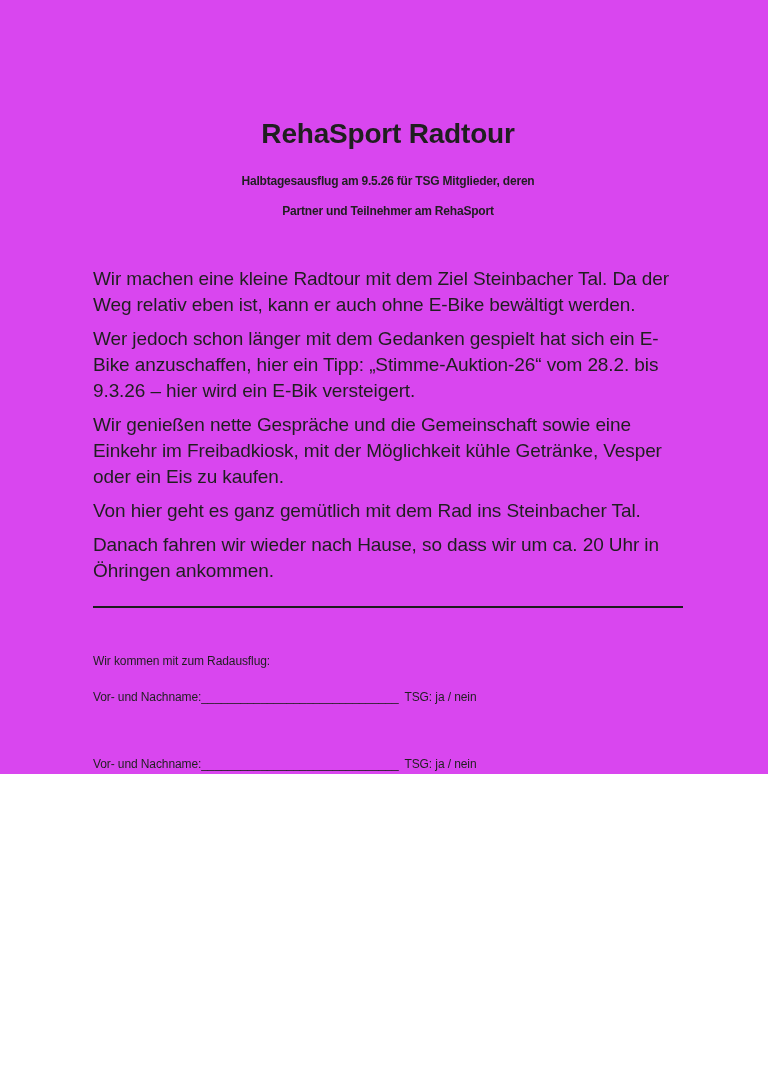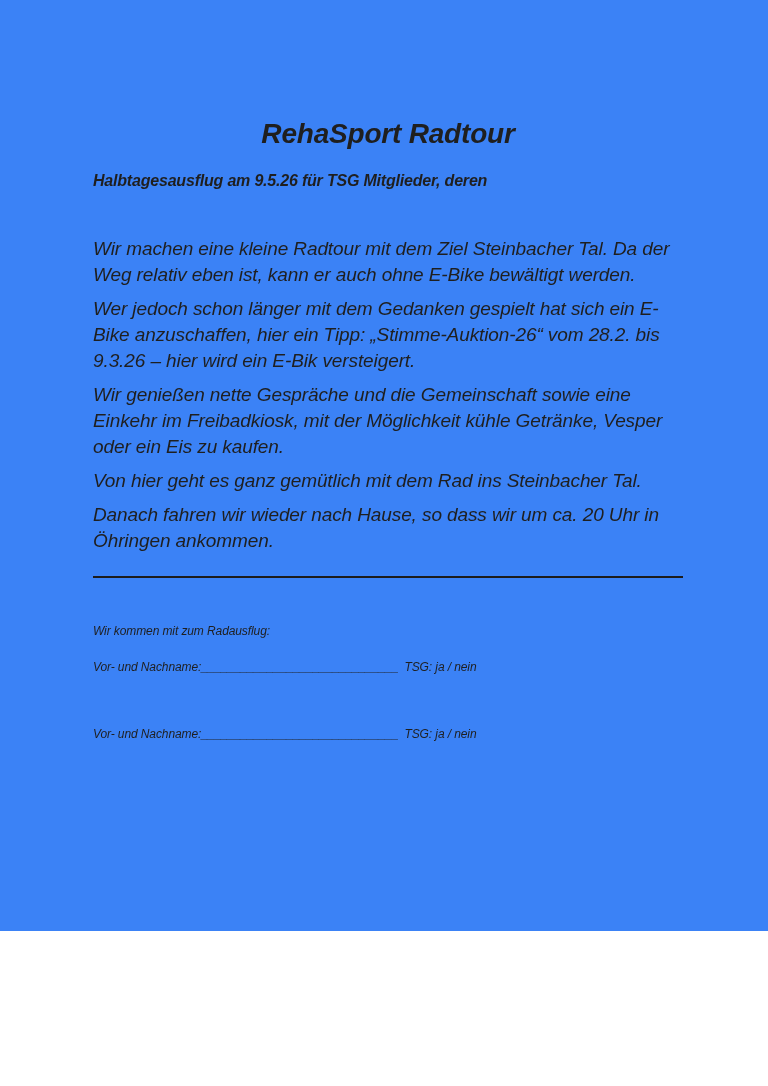--- a/index.html
+++ b/index.html
@@ -1,45 +1,45 @@
 <!DOCTYPE html>
 <html><head>
 <meta charset="utf-8">
 <style>
   * { margin: 0; padding: 0; box-sizing: border-box; }
   html, body { background: #ffffff; }
   .sheet {
     position: relative;
     width: 768px;
-    height: 931px;
-    background: #3b82f6;
+    height: 774px;
+    background: #d946ef;
     overflow: hidden;
     font-family: "Liberation Sans", "DejaVu Sans", sans-serif;
     color: #1f1f1f;
-    font-style: italic;
   }
   .content {
     position: absolute;
     left: 93px;
     top: 0;
     width: 590px;
   }
   .doc-title {
     margin-top: 118px;
     font-size: 28px;
     line-height: 32px;
     font-weight: 700;
     text-align: center;
     letter-spacing: -0.2px;
   }
   .doc-subtitle {
     margin-top: 16px;
-    font-size: 16px;
+    font-size: 12px;
     line-height: 30px;
     font-weight: 700;
+    text-align: center;
     letter-spacing: -0.2px;
   }
   .doc-subtitle span { display: block; }
   .body-text p {
     font-size: 19px;
     line-height: 26px;
     margin: 0 0 8px 0;
     letter-spacing: -0.1px;
   }
   .body-text p.first { margin-top: 40px; }
@@ -69,20 +69,21 @@
 </head>
 <body>
 
 <div class="sheet">
   <div class="content">
 
     <h1 class="doc-title">RehaSport Radtour</h1>
 
     <h2 class="doc-subtitle">
       <span>Halbtagesausflug am 9.5.26 für TSG Mitglieder, deren</span>
+      <span>Partner und Teilnehmer am RehaSport</span>
     </h2>
 
     <div class="body-text">
       <p class="first">Wir machen eine kleine Radtour mit dem Ziel Steinbacher Tal. Da der Weg relativ eben ist, kann er auch ohne E-Bike bewältigt werden.</p>
 
       <p>Wer jedoch schon länger mit dem Gedanken gespielt hat sich ein E-Bike anzuschaffen, hier ein Tipp: „Stimme-Auktion-26“ vom 28.2. bis 9.3.26 – hier wird ein E-Bik versteigert.</p>
 
 
       <p>Wir genießen nette Gespräche und die Gemeinschaft sowie eine Einkehr im Freibadkiosk, mit der Möglichkeit kühle Getränke, Vesper oder ein Eis zu kaufen.</p>
 

